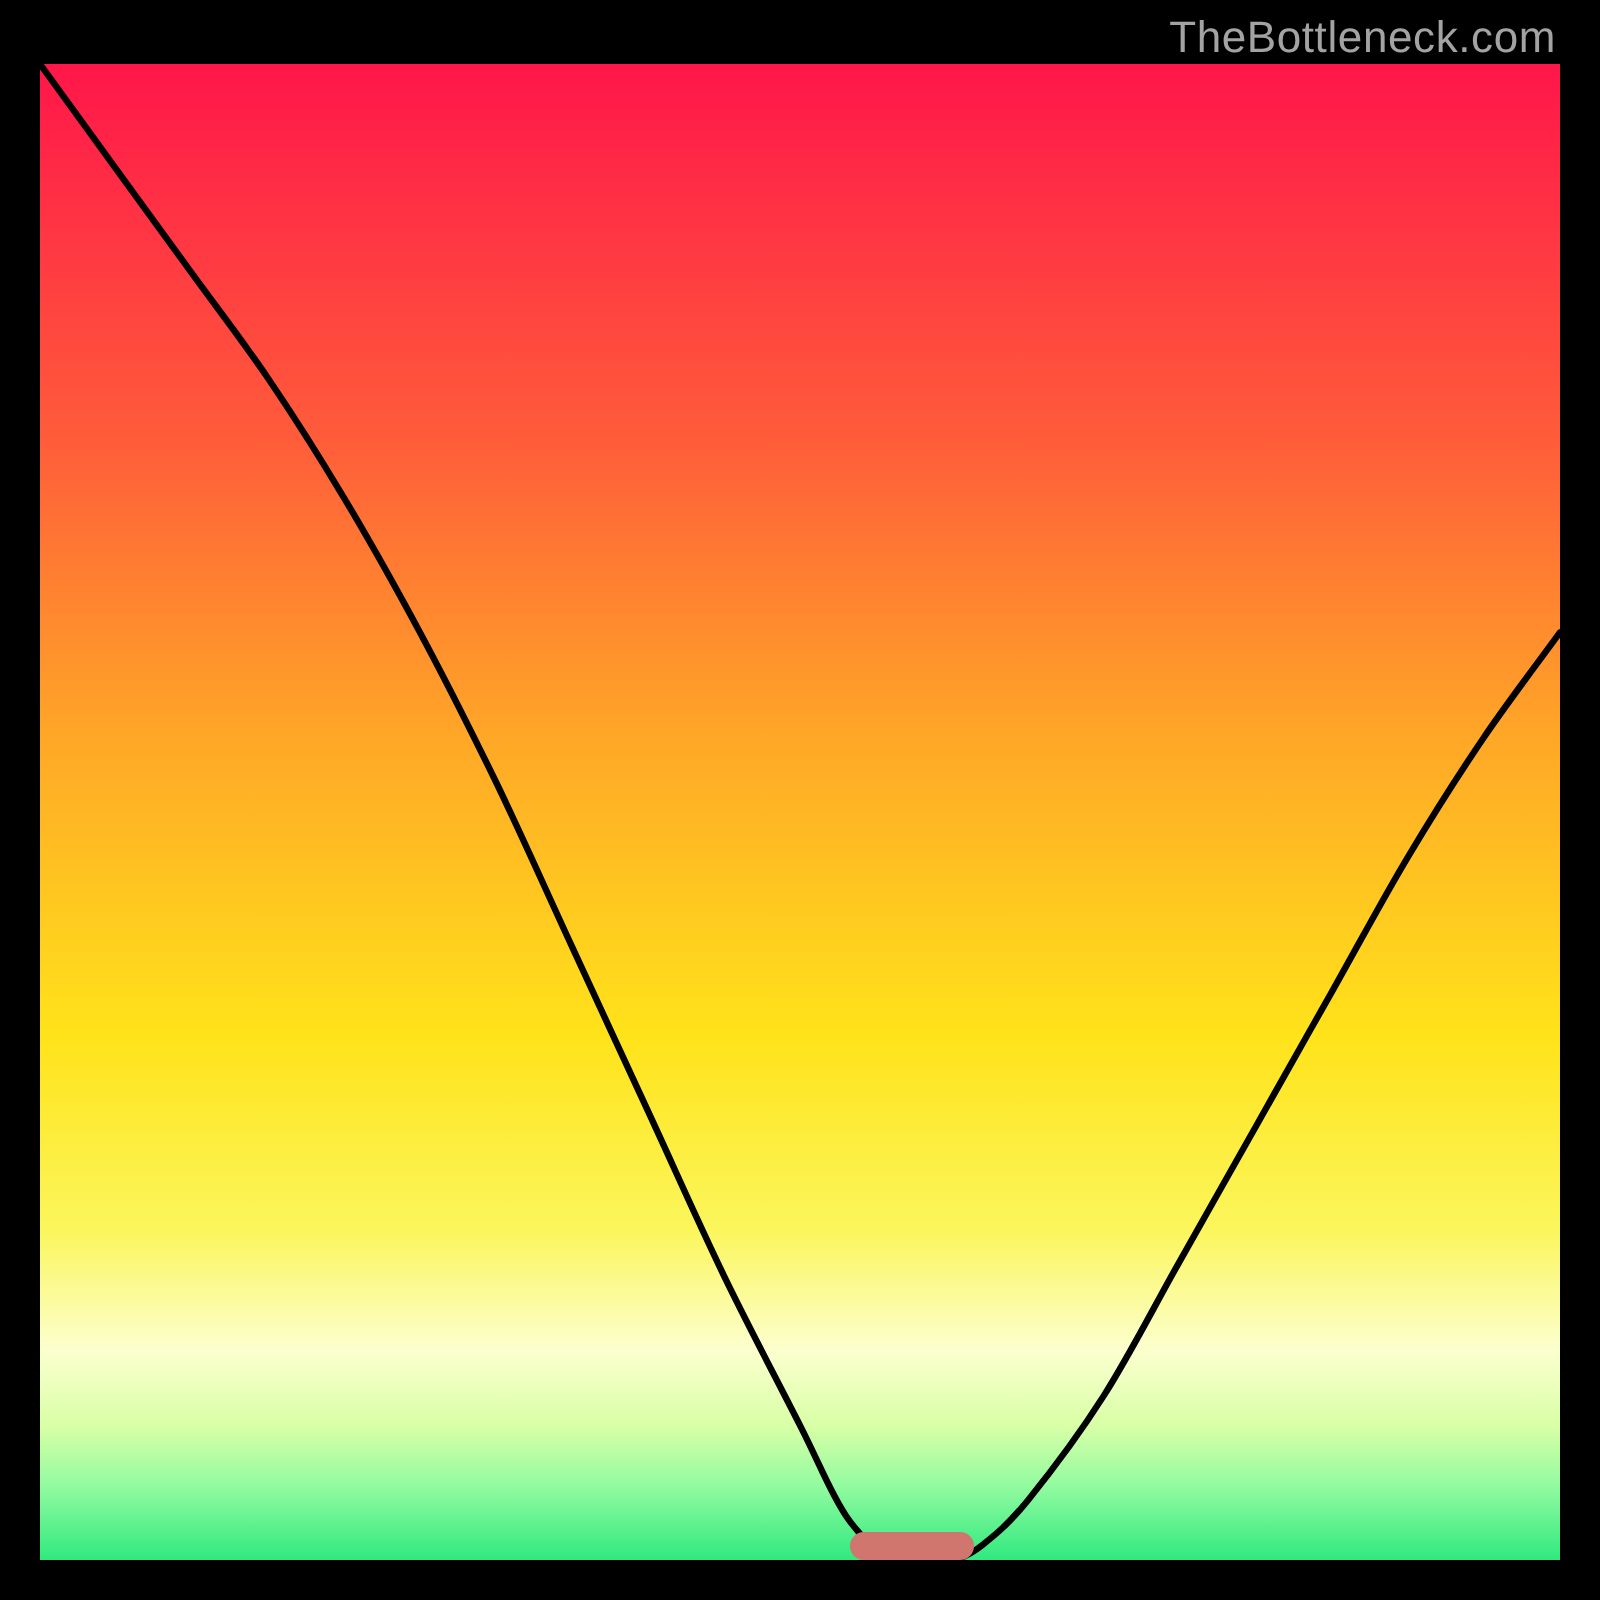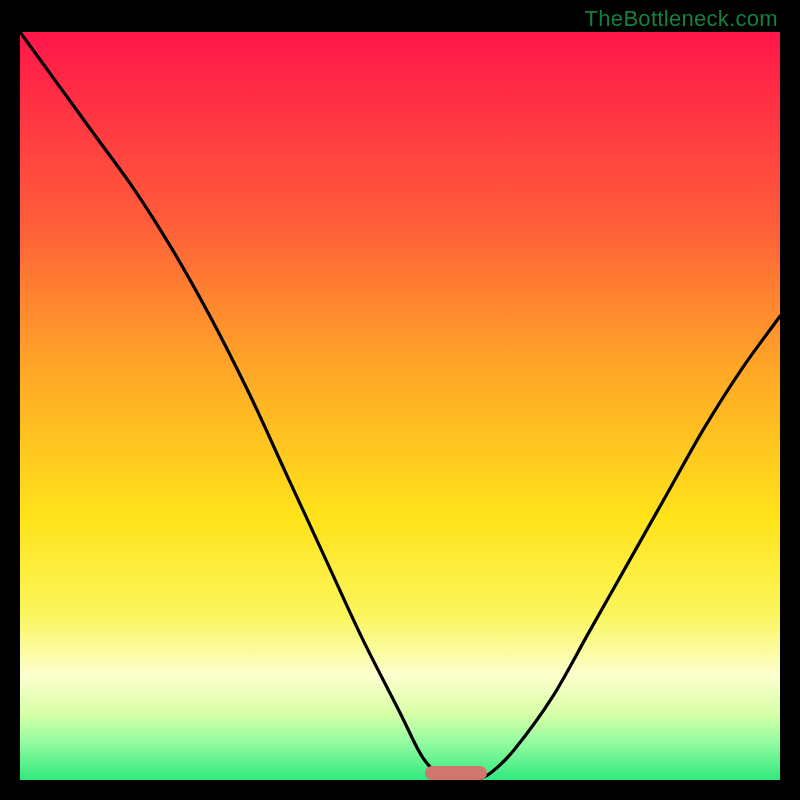--- a/index.html
+++ b/index.html
@@ -35,21 +35,21 @@
       #fcffce 86%,
       #d9ffa7 91%,
       #93fba0 95%,
       #30e97f 100%
     );
   }
   .watermark {
     position: absolute;
     top: 6px;
     right: 22px;
-    color: #15803d;
+    color: #a3a3a3;
     font-size: 22px;
     font-weight: 500;
     letter-spacing: 0.3px;
     user-select: none;
   }
   .marker {
     position: absolute;
     background: #d0766f;
     border-radius: 999px;
   }

